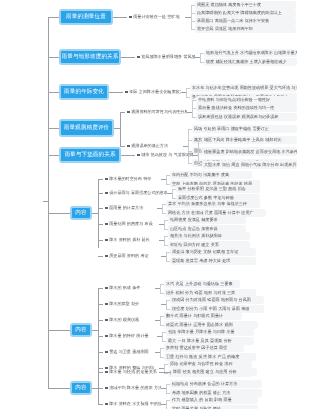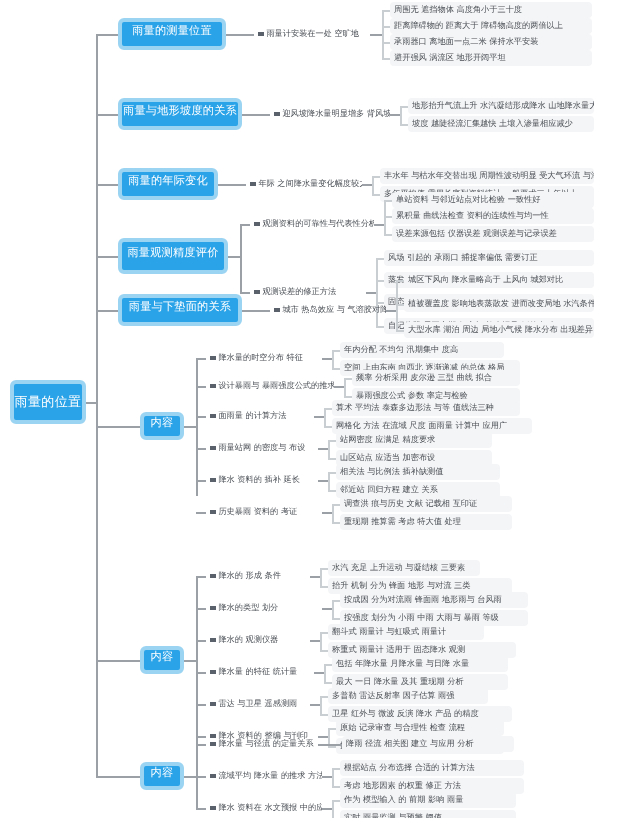--- a/index.html
+++ b/index.html
@@ -72,21 +72,20 @@
     background:#5b616a;
     margin-right:1.6px;
     flex:0 0 auto;
   }
 </style>
 </head>
 <body>
 
 <div id="map">
 
-  <div class="root">雨量的位置</div>
 
   <div class="ln h" style="left:43px;top:201px;width:6px;"></div>
 
   <div class="ln v" style="left:48px;top:17px;height:371px;"></div>
 
   <div class="ln h" style="left:48px;top:17px;width:11px;"></div>
   <div class="n1" style="left:59px;top:9px;width:54px;height:16px;">雨量的测量位置</div>
   <div class="ln h" style="left:113px;top:17px;width:14px;"></div>
   <div class="nb plain" style="left:127px;top:13px;width:58px;height:8px;">
     <span class="bullet"></span>

